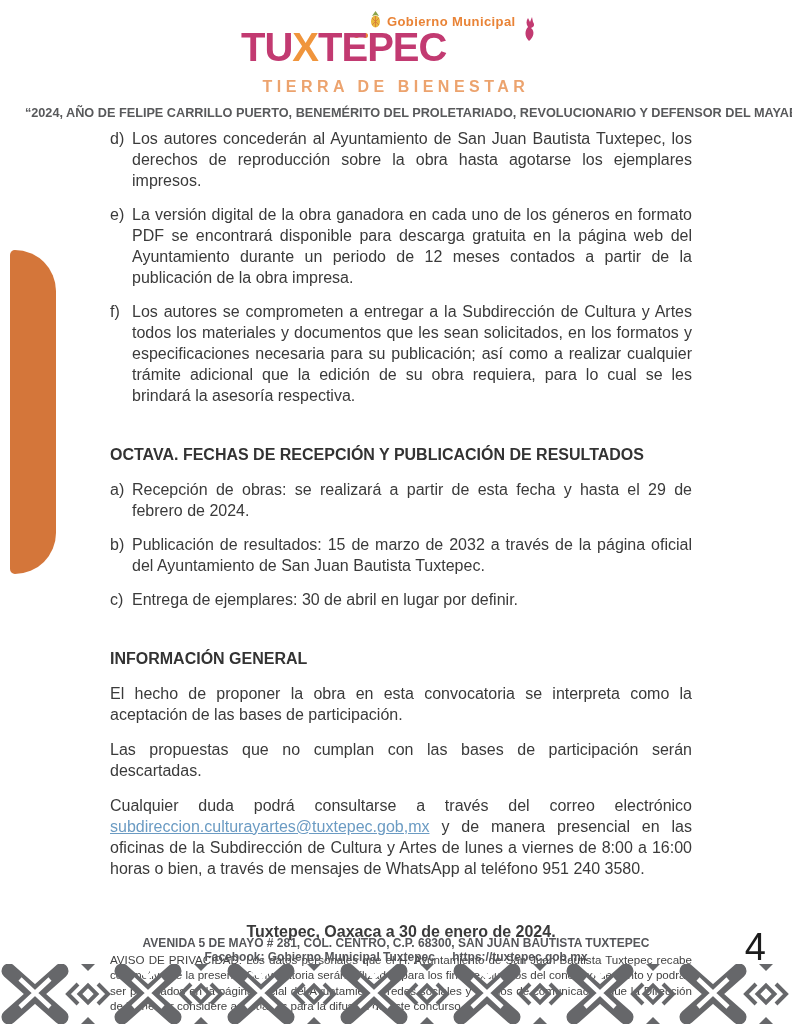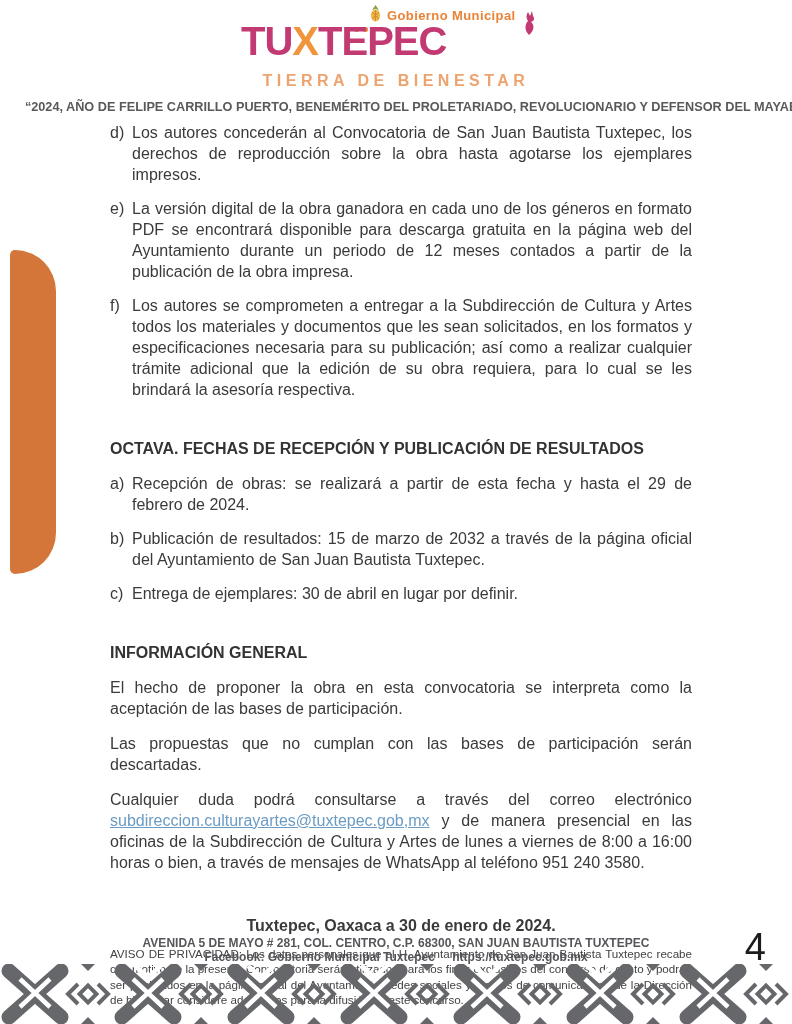--- a/index.html
+++ b/index.html
@@ -11,21 +11,21 @@
     overflow: hidden;
   }
   .page {
     position: relative;
     width: 792px; height: 1024px;
     background: #ffffff;
     overflow: hidden;
   }
 
   
-  .header { text-align: center; padding-top: 8px; }
+  .header { text-align: center; padding-top: 14px; }
   .logo { position: relative; width: 310px; height: 82px; margin: 0 auto; text-align: left; }
   .logo-gob {
     position: absolute; top: 0; left: 146px;
     color: #e98336; font-weight: 700; font-size: 13px; letter-spacing: 0.4px;
     white-space: nowrap;
   }
   .logo-name {
     position: absolute; top: 13px; left: 0; width: 100%;
     text-align: left;
     font-size: 40px; font-weight: 800; letter-spacing: -1px; line-height: 1;
@@ -121,21 +121,21 @@
       <div class="logo-name"><span>TU</span><span class="logo-x">X</span><span>TEPEC</span></div>
       <div class="logo-tag">TIERRA DE BIENESTAR</div>
     </div>
     <div class="quote"><span>“2024, AÑO DE FELIPE CARRILLO PUERTO, BENEMÉRITO DEL PROLETARIADO, REVOLUCIONARIO Y DEFENSOR DEL MAYAB”</span></div>
   </div>
 
   <div class="content">
 
     <div class="li">
       <span class="marker">d)</span>
-      <p>Los autores concederán al Convocatoria de San Juan Bautista Tuxtepec, los derechos de reproducción sobre la obra hasta agotarse los ejemplares impresos.</p>
+      <p>Los autores concederán al Ayuntamiento de San Juan Bautista Tuxtepec, los derechos de reproducción sobre la obra hasta agotarse los ejemplares impresos.</p>
     </div>
     <div class="li">
       <span class="marker">e)</span>
       <p>La versión digital de la obra ganadora en cada uno de los géneros en formato PDF se encontrará disponible para descarga gratuita en la página web del Ayuntamiento durante un periodo de 12 meses contados a partir de la publicación de la obra impresa.</p>
     </div>
     <div class="li">
       <span class="marker">f)</span>
       <p>Los autores se comprometen a entregar a la Subdirección de Cultura y Artes todos los materiales y documentos que les sean solicitados, en los formatos y especificaciones necesaria para su publicación; así como a realizar cualquier trámite adicional que la edición de su obra requiera, para lo cual se les brindará la asesoría respectiva.</p>
     </div>
 

